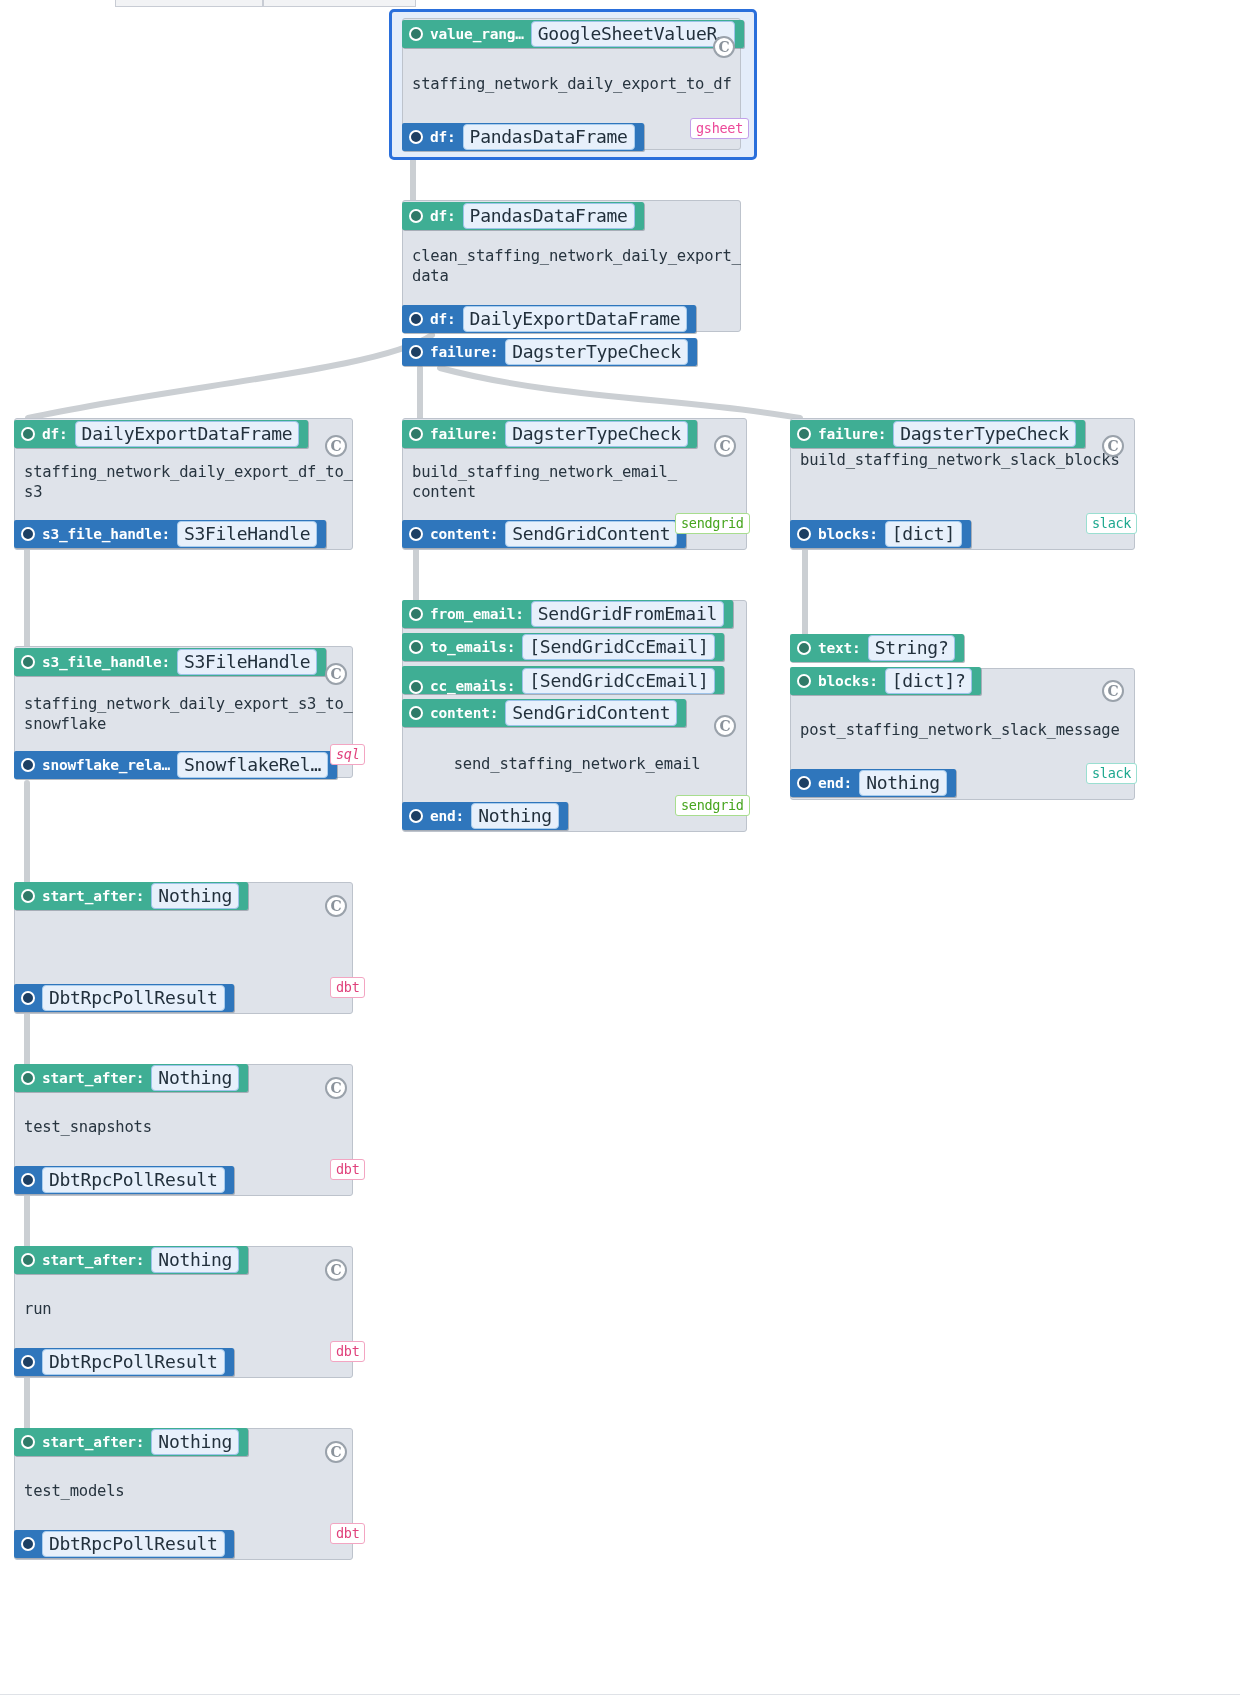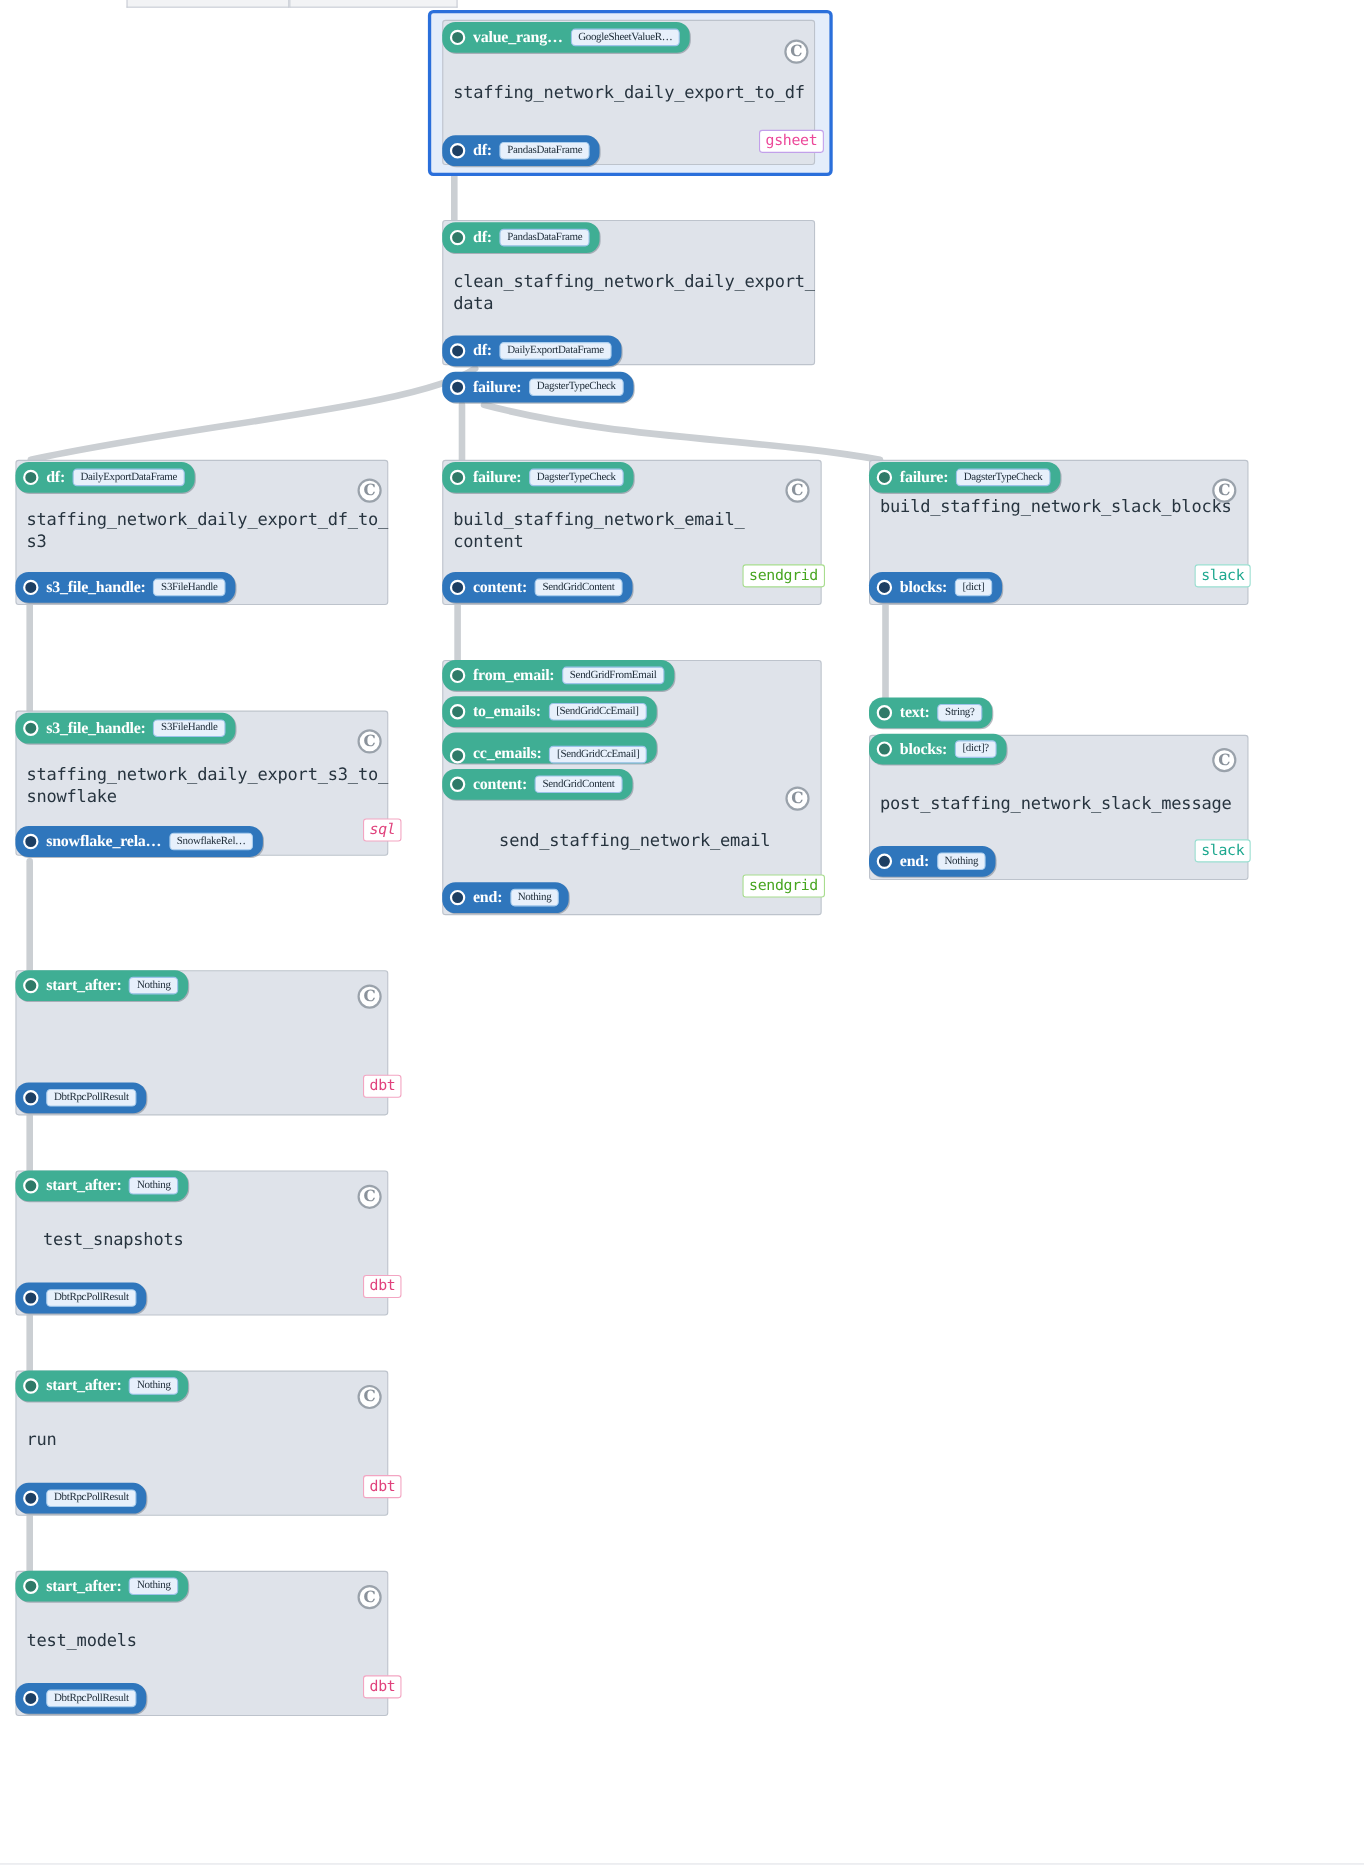--- a/index.html
+++ b/index.html
@@ -55,23 +55,22 @@
     white-space: pre-wrap;
     font-family: "DejaVu Sans Mono", "Liberation Mono", monospace;
   }
   
   .port {
     position: absolute;
     display: flex;
     align-items: center;
     height: 28px;
     padding: 0 9px 0 7px;
-    border-radius: 12px;
+    border-radius: 2px;
     white-space: nowrap;
-    font-family: Liberation Serif, serif;
   }
   .port.in  { background: #3fae94; box-shadow: 1px 1px 0 0 rgba(120,130,140,0.55); }
   .port.out { background: #2f76bc; box-shadow: 1px 1px 0 0 rgba(120,130,140,0.55); }
   .port .dot {
     width: 14px; height: 14px; border-radius: 50%;
     border: 2px solid #ffffff; margin-right: 7px; flex: 0 0 auto;
   }
   .port.in  .dot { background: #2f7a68; }
   .port.out .dot { background: #1d3f63; }
   .port .pname {
@@ -79,21 +78,21 @@
     font-size: 14.5px;
     font-weight: bold;
     letter-spacing: -0.2px;
     margin-right: 7px;
   }
   .port .ptype {
     background: #e7f0fb;
     border: 1px solid #9dc3ea;
     border-radius: 4px;
     color: #22303c;
-    font-size: 10px;
+    font-size: 18px;
     padding: 1px 6px 2px 6px;
     letter-spacing: -0.3px;
   }
   .port.out .ptype { border-color: #a9cdee; }
 
   
   .tag {
     position: absolute;
     font-size: 13.5px;
     padding: 1px 5px 2px 5px;
@@ -357,21 +356,21 @@
     <div class="port out" style="left:14px; top:984px;">
       <span class="dot"></span>
       <span class="ptype">DbtRpcPollResult</span>
     </div>
     <div class="cbadge" style="left:325px; top:895px;">C</div>
     <div class="tag tag-dbt" style="left:330px; top:977px;">dbt</div>
   </div>
 
   <div class="node">
     <div class="node-body" style="left:14px; top:1064px; width:339px; height:132px;"></div>
-    <div class="node-title" style="left:24px; top:1117px; width:325px;margin-left:15px;">test_snapshots</div>
+    <div class="node-title" style="left:24px; top:1117px; width:325px;">test_snapshots</div>
     <div class="port in" style="left:14px; top:1064px;">
       <span class="dot"></span>
       <span class="pname">start_after:</span>
       <span class="ptype">Nothing</span>
     </div>
     <div class="port out" style="left:14px; top:1166px;">
       <span class="dot"></span>
       <span class="ptype">DbtRpcPollResult</span>
     </div>
     <div class="cbadge" style="left:325px; top:1077px;">C</div>

